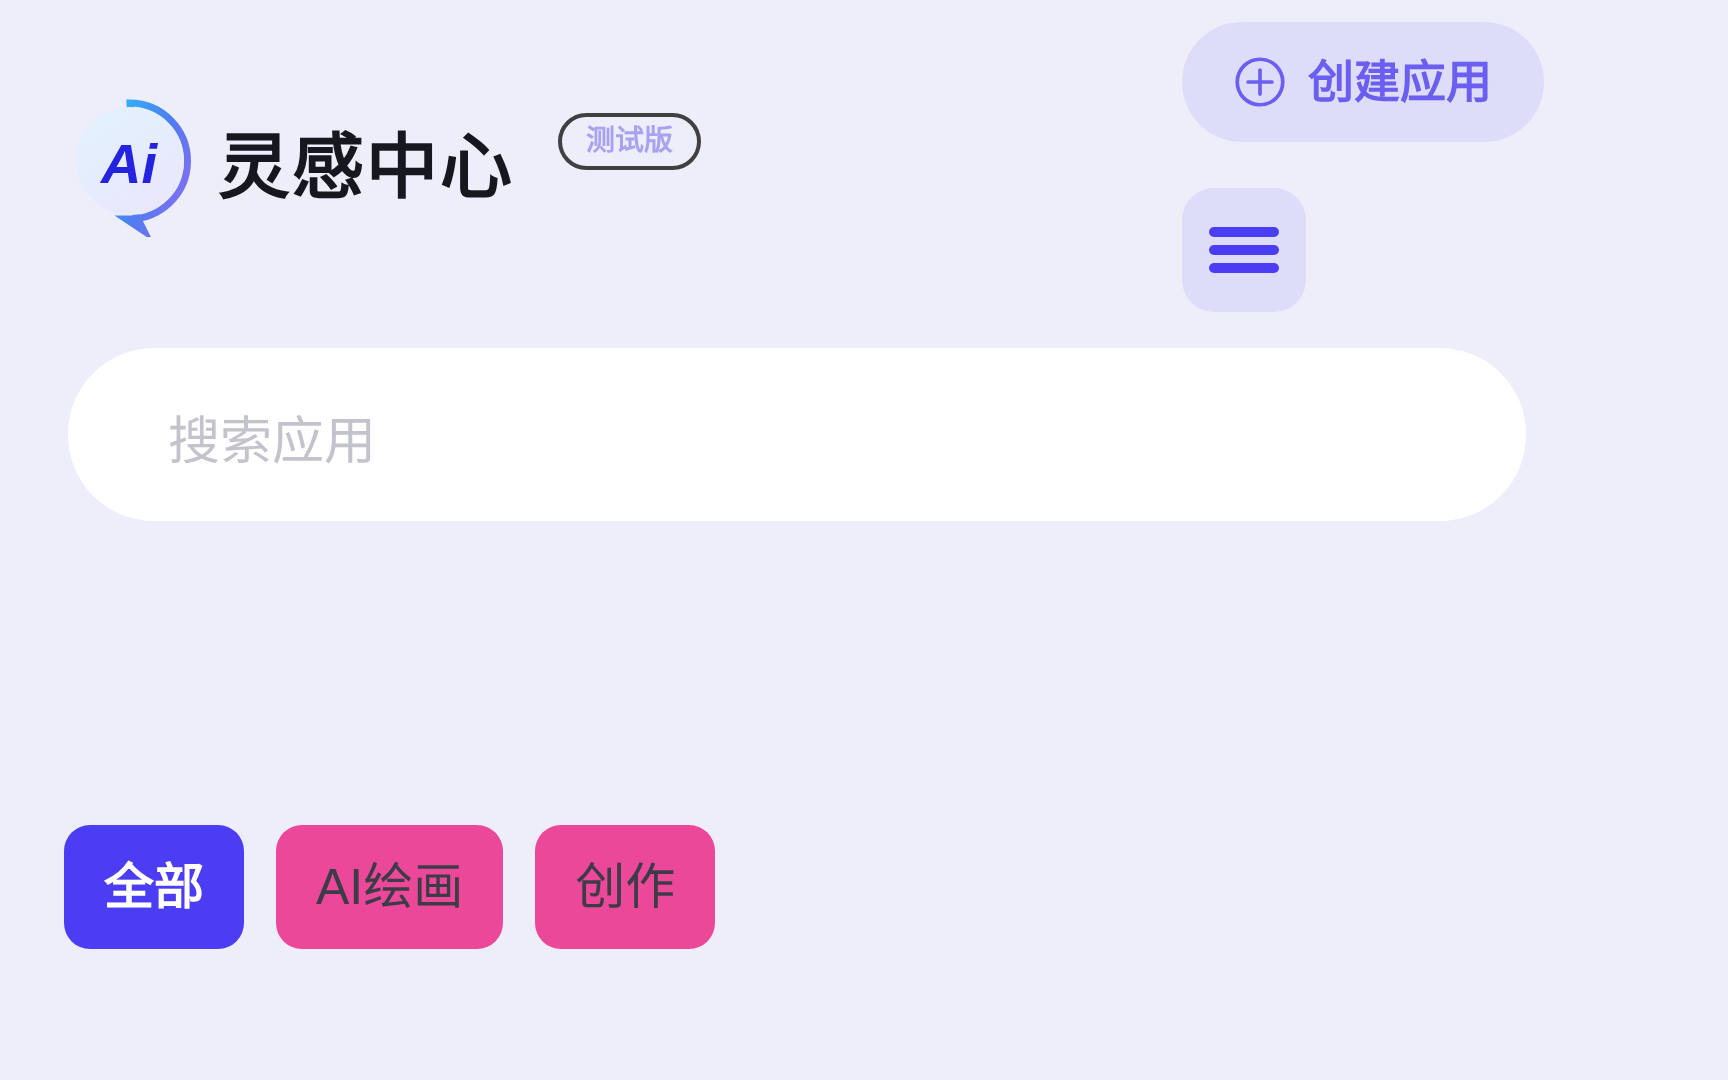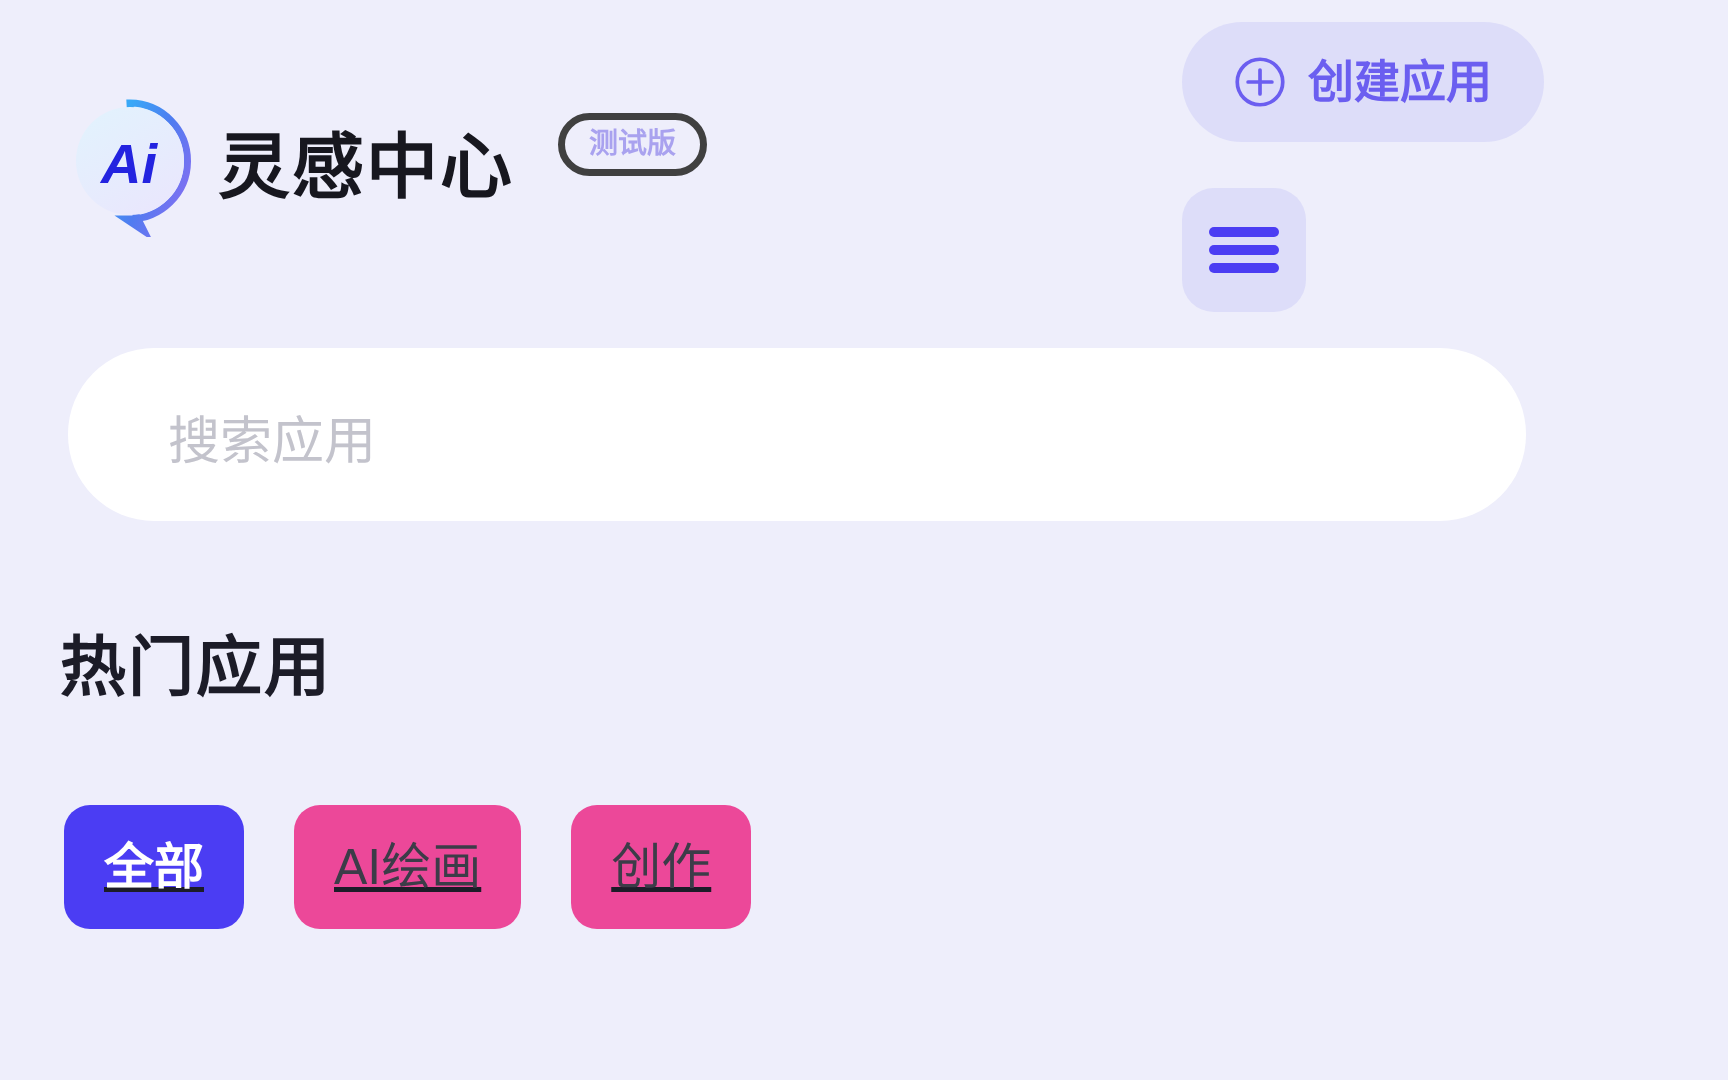--- a/index.html
+++ b/index.html
@@ -58,21 +58,21 @@
     letter-spacing: 2px;
     color: #17171f;
     line-height: 1;
     white-space: nowrap;
   }
 
   .beta-badge {
     margin-left: 22px;
     align-self: flex-start;
     margin-top: 16px;
-    border: 7px solid #404040;
+    border: 4px solid #404040;
     border-radius: 999px;
     color: #a9a2ef;
     font-size: 29px;
     font-weight: 700;
     padding: 9px 24px 11px;
     line-height: 1;
     white-space: nowrap;
     background: transparent;
   }
 
@@ -156,29 +156,28 @@
     font-size: 66px;
     font-weight: 700;
     letter-spacing: 2px;
     color: #1c1c28;
     line-height: 1.15;
   }
 
   
   .tabs {
     position: absolute;
-    top: 805px;
+    top: 825px;
     left: 64px;
     right: 0;
     display: flex;
     align-items: center;
-    gap: 50px;
+    gap: 32px;
     white-space: nowrap;
     overflow: hidden;
-    text-decoration: underline;
   }
 
   .tab {
     flex: none;
     background: #ec4899;
     color: #3c3c48;
     border: none;
     border-radius: 26px;
     padding: 34px 40px;
     font-size: 50px;
@@ -256,21 +255,20 @@
         </span>
       </button>
 
     </div>
   </div>
 
   <div class="search-wrap">
     <input class="search-input" type="text" placeholder="搜索应用" style="">
   </div>
 
-  <h2 class="section-title">热门应用</h2>
 
   <div class="tabs">
     <button class="tab active">全部</button>
     <button class="tab">AI绘画</button>
     <button class="tab">创作</button>
   </div>
 
 </div>
 
 </body></html>

